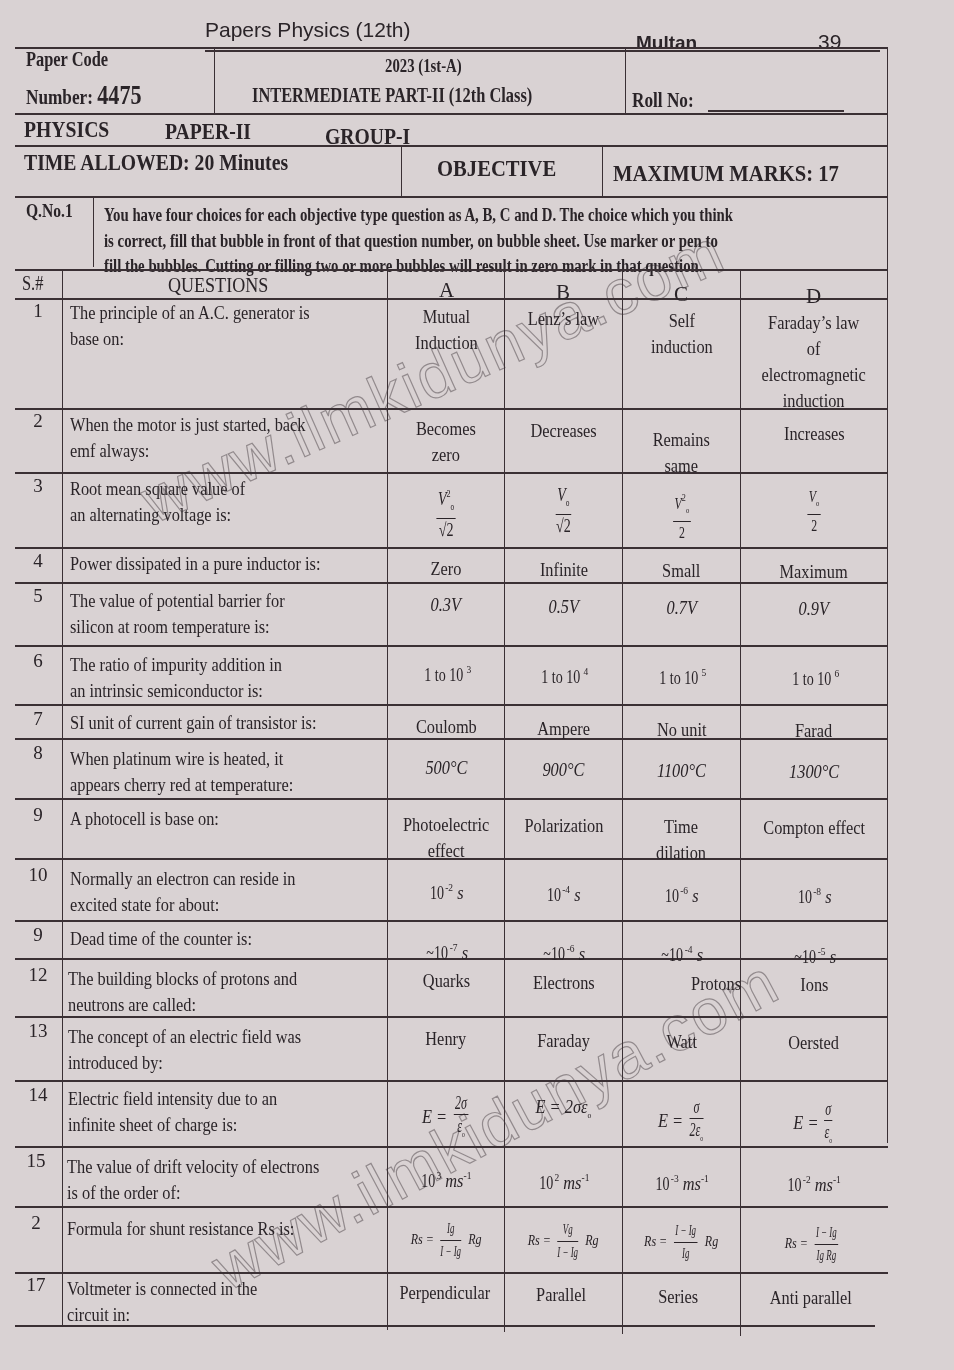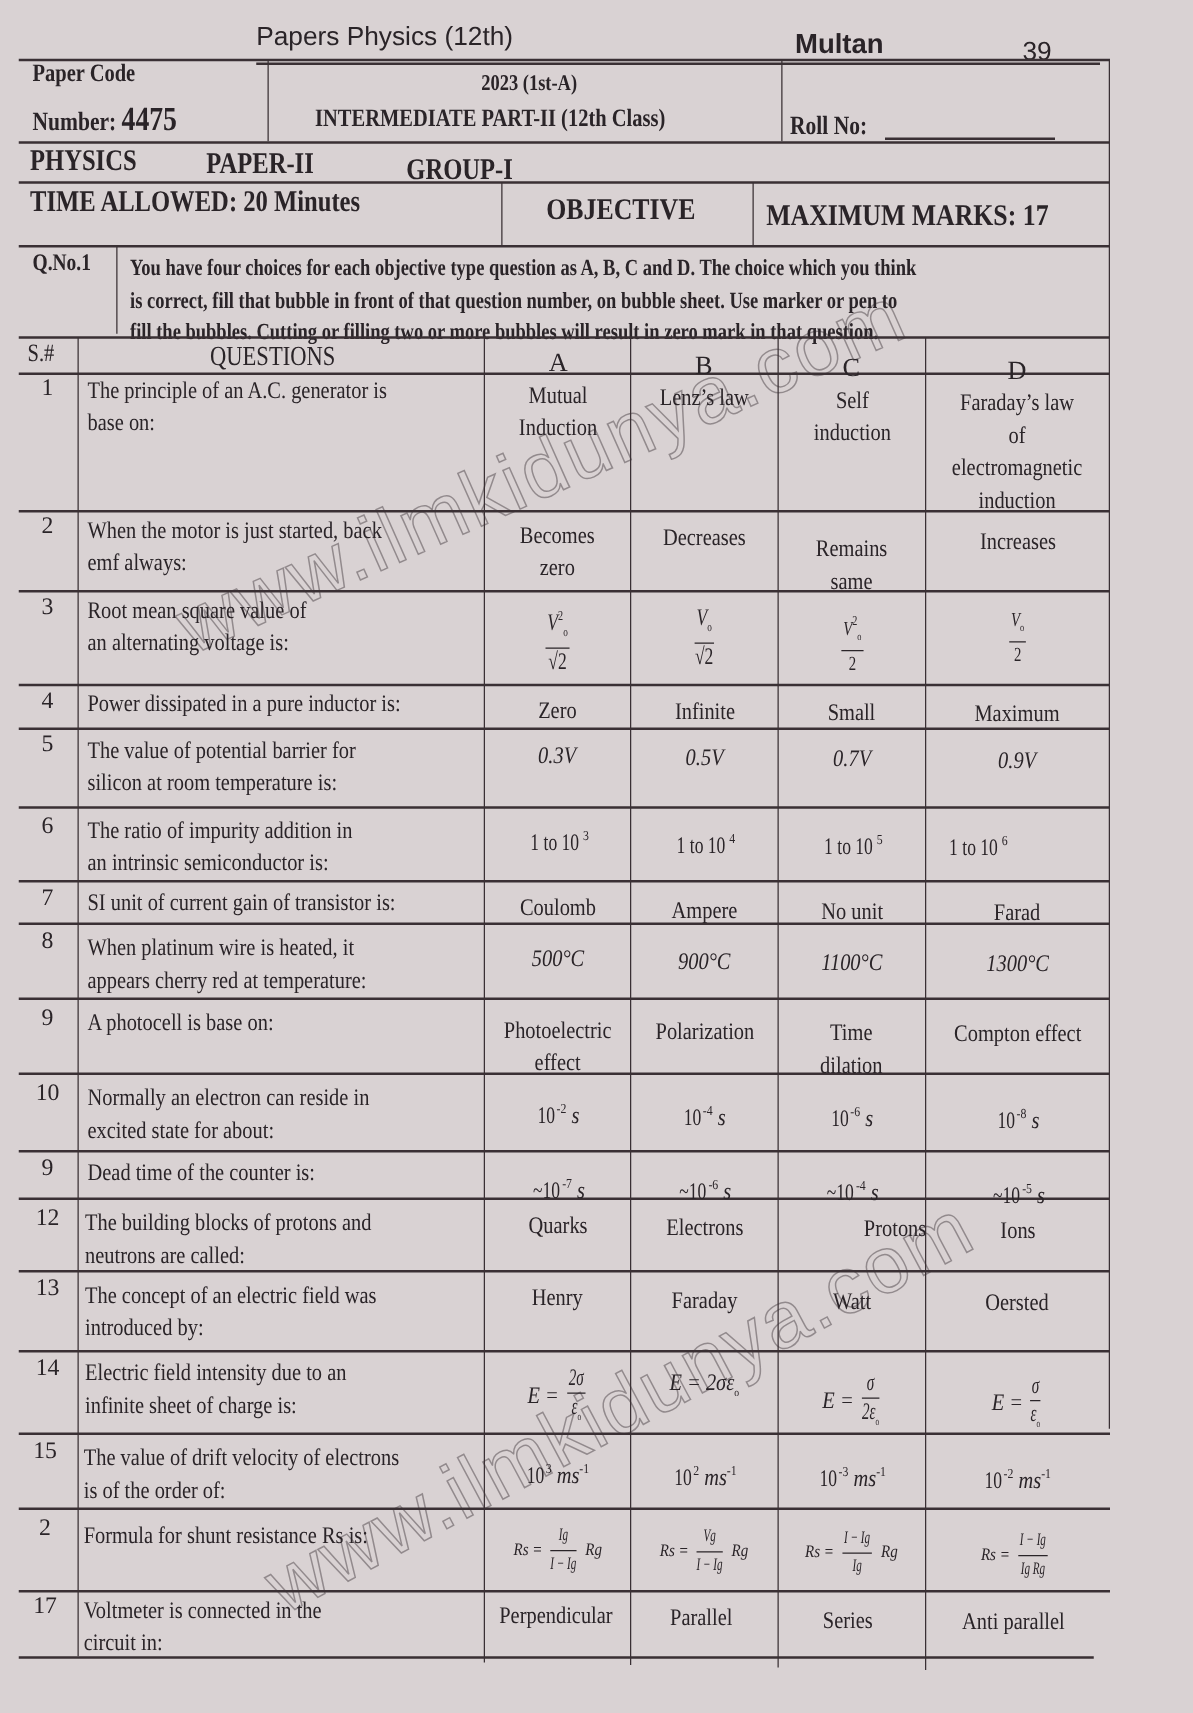--- a/index.html
+++ b/index.html
@@ -24,21 +24,21 @@
 </style>
 </head>
 <body>
 
 <div class="watermark" style="left:130px;top:470px;">www.ilmkidunya.com</div>
 <div class="watermark" style="left:200px;top:1240px;transform:rotate(-28deg);">www.ilmkidunya.com</div>
 
 <div class="abs sans" style="left:205px;top:18px;font-size:21px;">
   <span>Papers Physics  (12th)</span>
 </div>
-<div class="abs sans bold" style="left:636px;top:22px;font-size:22px;">Multan</div>
+<div class="abs sans bold" style="left:636px;top:32px;font-size:19px;">Multan</div>
 <div class="abs sans" style="left:818px;top:30px;font-size:21px;">39</div>
 <div class="hline" style="left:205px;top:50px;width:675px;"></div>
 
 <div class="hline" style="left:15px;top:47px;width:873px;"></div>
 <div class="vline" style="left:887px;top:48px;height:1095px;"></div>
 <div class="vline" style="left:214px;top:48px;height:65px;"></div>
 <div class="vline" style="left:625px;top:48px;height:65px;"></div>
 
 <div class="abs bold" style="left:26px;top:48px;font-size:20px;transform:scaleX(0.82);transform-origin:left top;">Paper Code</div>
 <div class="abs bold" style="left:26px;top:80px;font-size:21px;transform:scaleX(0.82);transform-origin:left top;">
@@ -172,21 +172,21 @@
 
 <div>
   <div class="sn" style="left:18px;top:650px;">6</div>
   <div class="cell" style="left:70px;top:652px;">
       <div>The ratio of impurity addition in</div>
       <div>an intrinsic semiconductor is:</div>
     </div>
   <div class="opt" style="left:388px;width:116px;top:656px;"><span><span>1 to 10</span><sup>3</sup></span></div>
   <div class="opt" style="left:505px;width:117px;top:658px;"><span><span>1 to 10</span><sup>4</sup></span></div>
   <div class="opt" style="left:623px;width:117px;top:659px;"><span><span>1 to 10</span><sup>5</sup></span></div>
-  <div class="opt" style="left:708px;width:146px;top:660px;"><span><span>1 to 10</span><sup>6</sup></span></div>
+  <div class="opt" style="left:741px;width:146px;top:660px;"><span><span>1 to 10</span><sup>6</sup></span></div>
 </div>
 
 <div>
   <div class="sn" style="left:18px;top:708px;">7</div>
   <div class="cell" style="left:70px;top:710px;">
       <div>SI unit of current gain of transistor is:</div>
     </div>
   <div class="opt" style="left:388px;width:116px;top:714px;"><span>Coulomb</span></div>
   <div class="opt" style="left:505px;width:117px;top:716px;"><span>Ampere</span></div>
   <div class="opt" style="left:623px;width:117px;top:717px;"><span>No unit</span></div>

